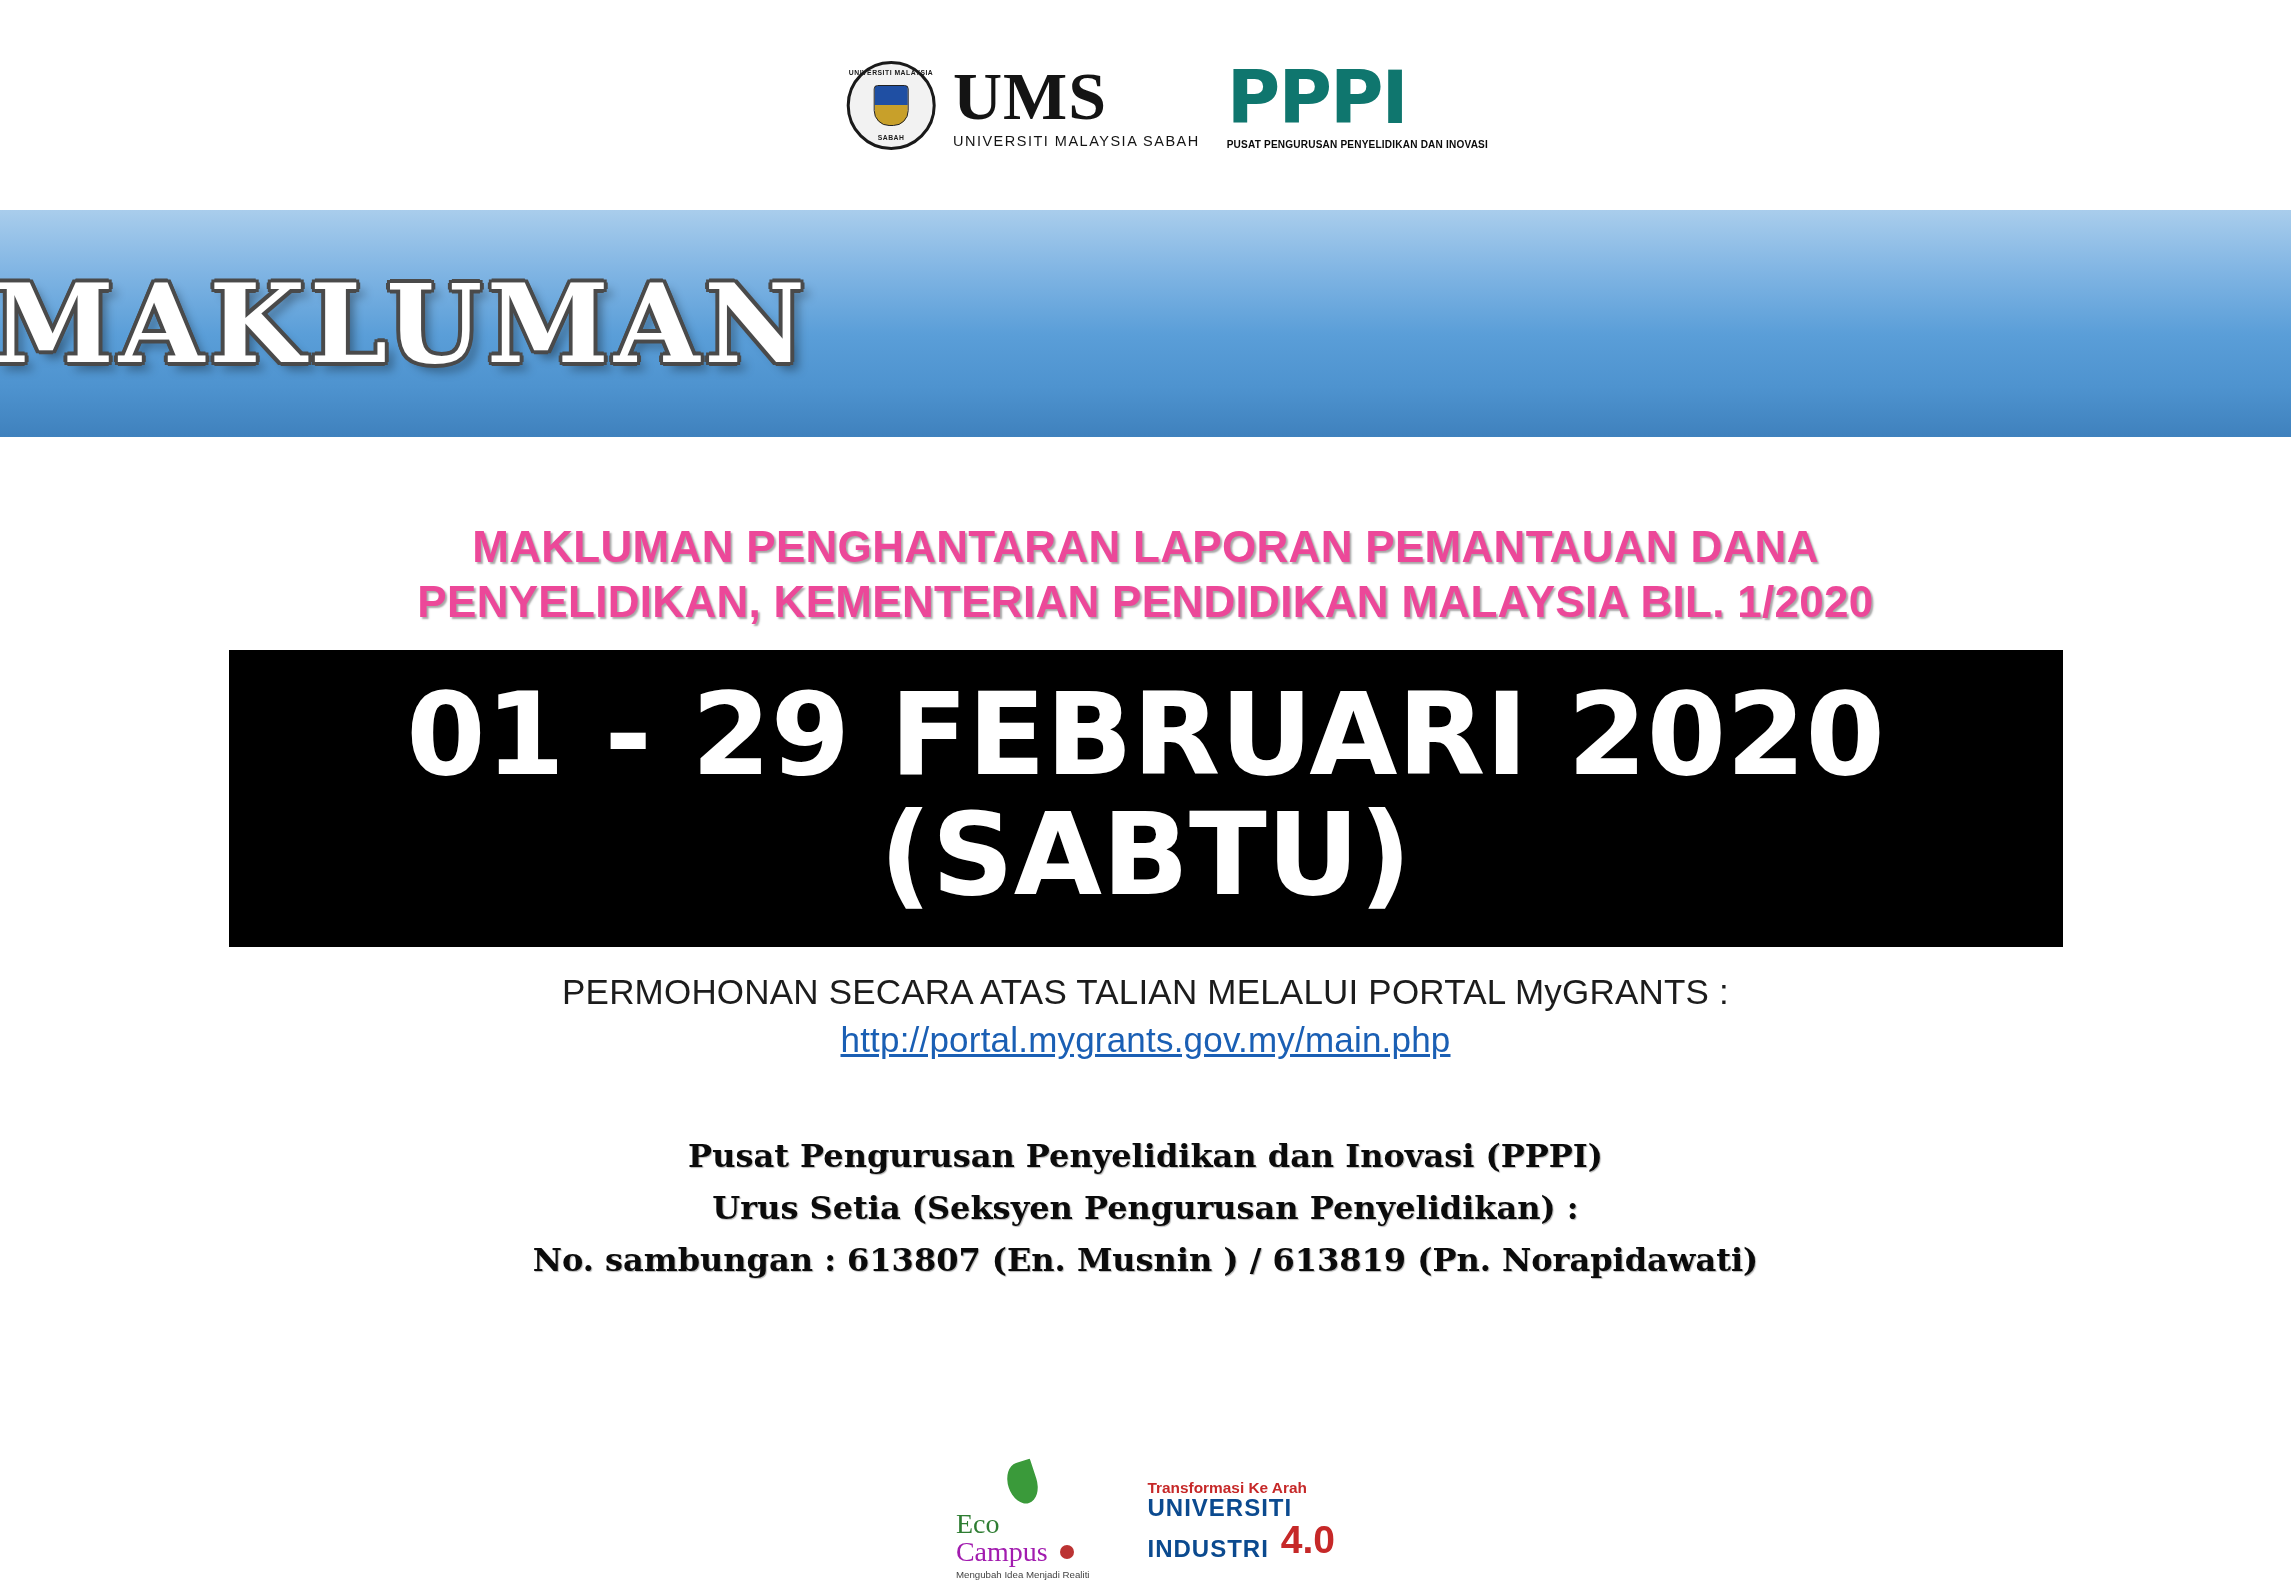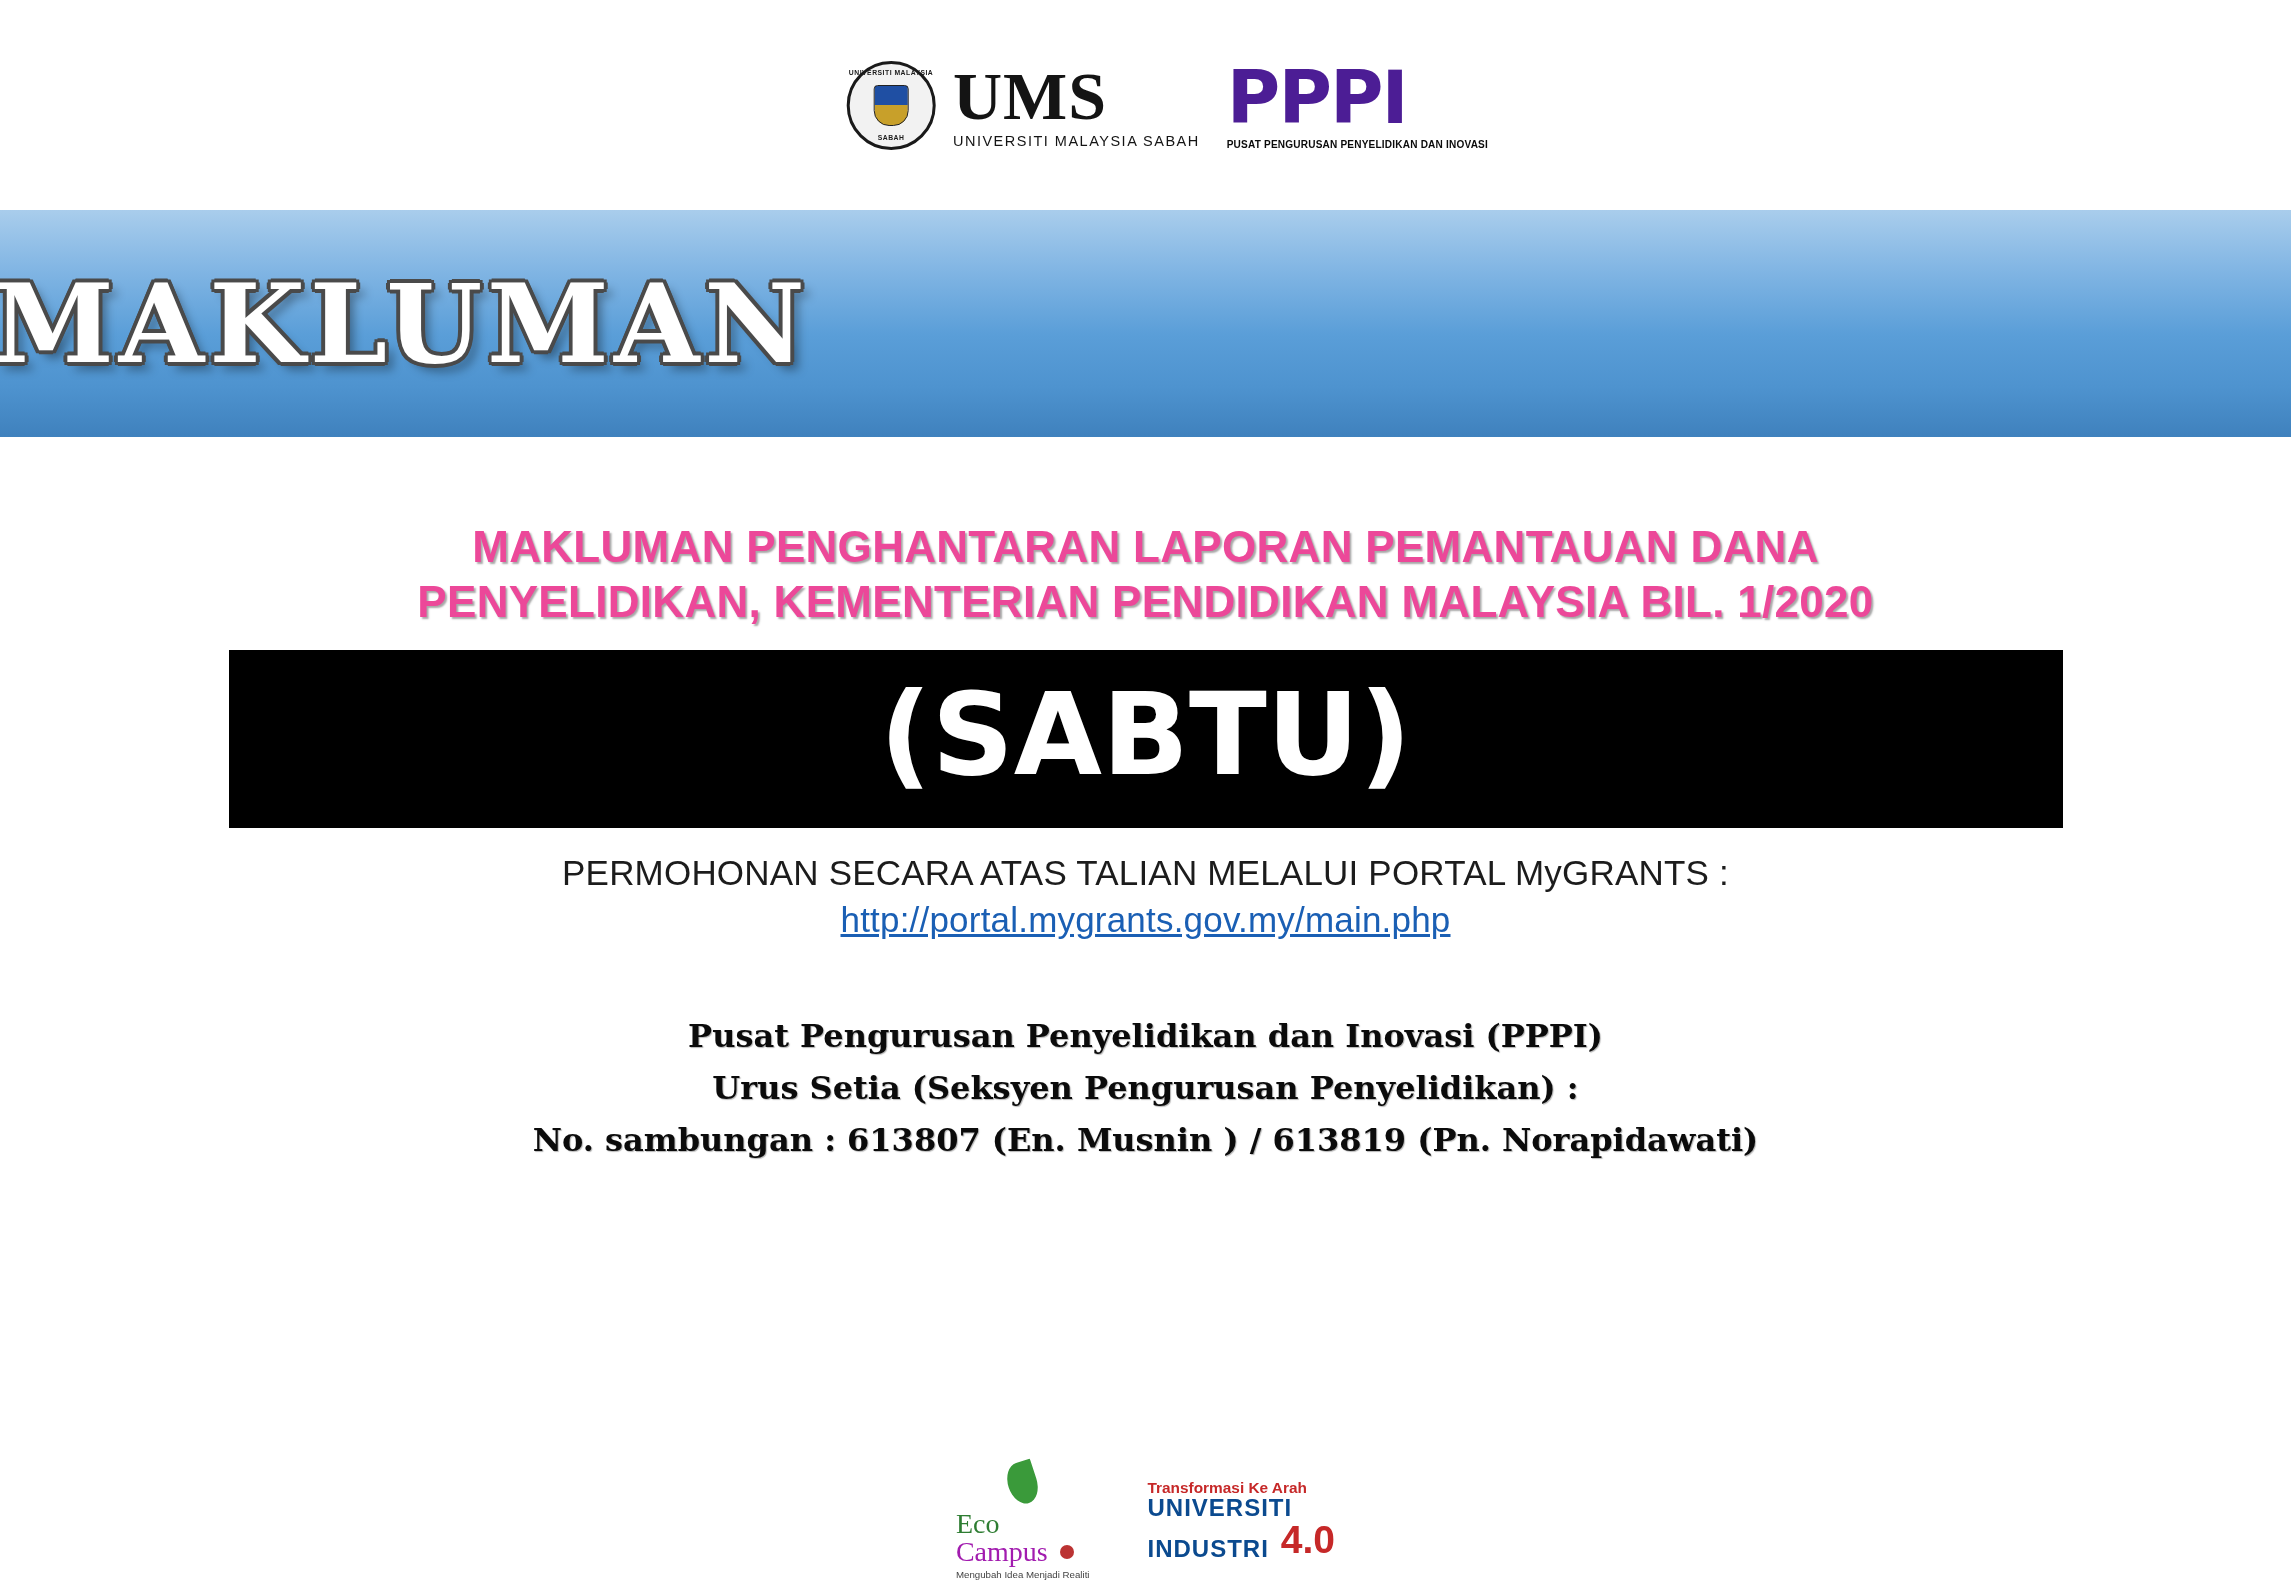--- a/index.html
+++ b/index.html
@@ -84,21 +84,21 @@
   .pppi-word {
     display: flex;
     flex-direction: column;
     line-height: 1;
     margin-left: 9.7px;
   }
   .pppi-word .big {
     font-size: 73px;
     font-weight: bold;
     letter-spacing: -1.9px;
-    color: #4c1d95;
+    color: #0f766e;
     font-family: "DejaVu Sans", sans-serif;
   }
   .pppi-word .small {
     font-size: 10.6px;
     letter-spacing: 0.2px;
     color: #0a0a0a;
     font-weight: bold;
     margin-top: 4.8px;
     transform: scaleX(0.95);
     transform-origin: left center;
@@ -300,20 +300,21 @@
 
 <div class="content">
 
   <div class="headline">
     <span>MAKLUMAN PENGHANTARAN LAPORAN PEMANTAUAN DANA</span>
     <span class="line2">PENYELIDIKAN, KEMENTERIAN PENDIDIKAN MALAYSIA BIL. 1/2020</span>
   </div>
 
   <div class="date-block">
     <div class="date-text">
+      <span>01 - 29 FEBRUARI 2020</span>
       <span class="l2">(SABTU)</span>
     </div>
   </div>
 
   <div class="apply-line">PERMOHONAN SECARA ATAS TALIAN MELALUI PORTAL MyGRANTS :</div>
   <a class="apply-url" href="#" style="display:block;">http://portal.mygrants.gov.my/main.php</a>
 
   <div class="contact">
     <div>Pusat Pengurusan Penyelidikan dan Inovasi (PPPI)</div>
     <div>Urus Setia (Seksyen Pengurusan Penyelidikan) :</div>

